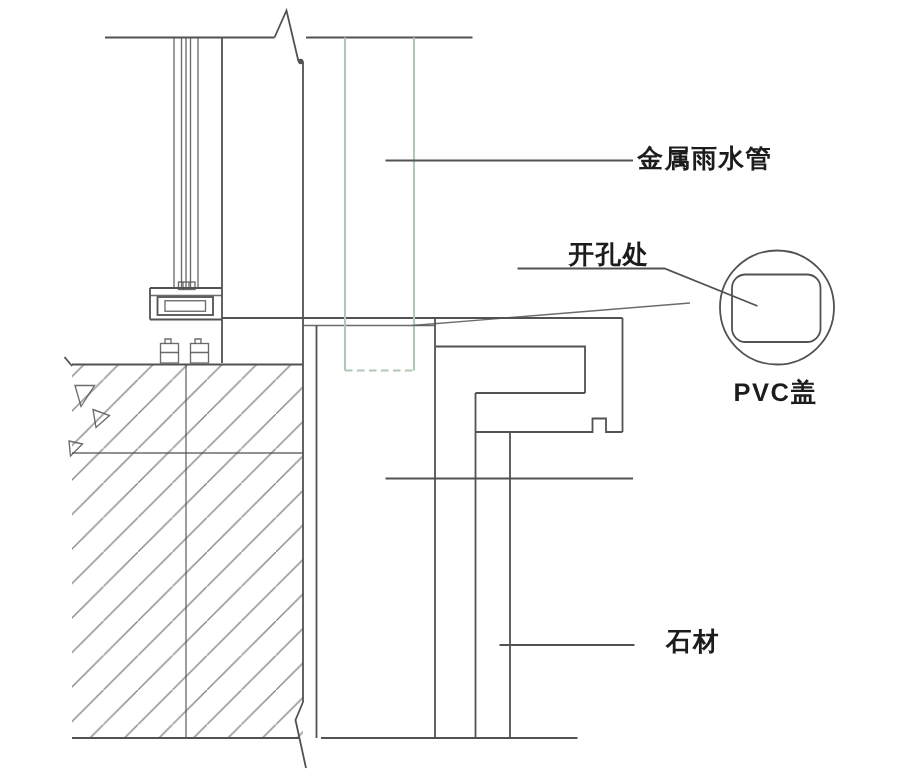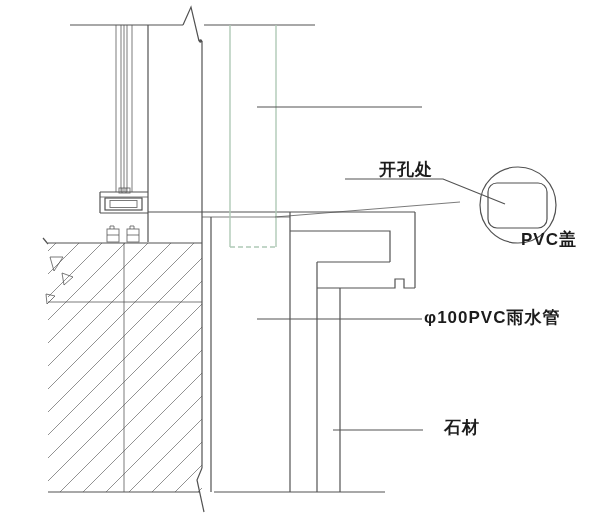--- a/index.html
+++ b/index.html
@@ -127,22 +127,22 @@
       <path class="ln" d="M257,319 H422"></path>
       <path class="ln" d="M333,430 H423"></path>
     </g>
 
     <g>
       <circle cx="518" cy="205" r="38" class="ln"></circle>
       <rect x="488" y="183" width="59" height="45" rx="9" class="ln"></rect>
     </g>
   </svg>
 
+  <div class="cad-label" style="left:425px;top:96px;">金属雨水管</div>
 
   <div class="cad-label" style="left:379px;top:160px;">开孔处</div>
 
-  <div class="cad-label" style="left:489px;top:230px;margin-left:32px;">PVC盖</div>
+  <div class="cad-label" style="left:489px;top:252px;">PVC盖</div>
 
-  <div class="cad-label" style="left:424px;top:308px;">φ100PVC雨水管</div>
 
   <div class="cad-label" style="left:427px;top:418px;margin-left:17px;">石材</div>
 
 </div>
 
 </body></html>

